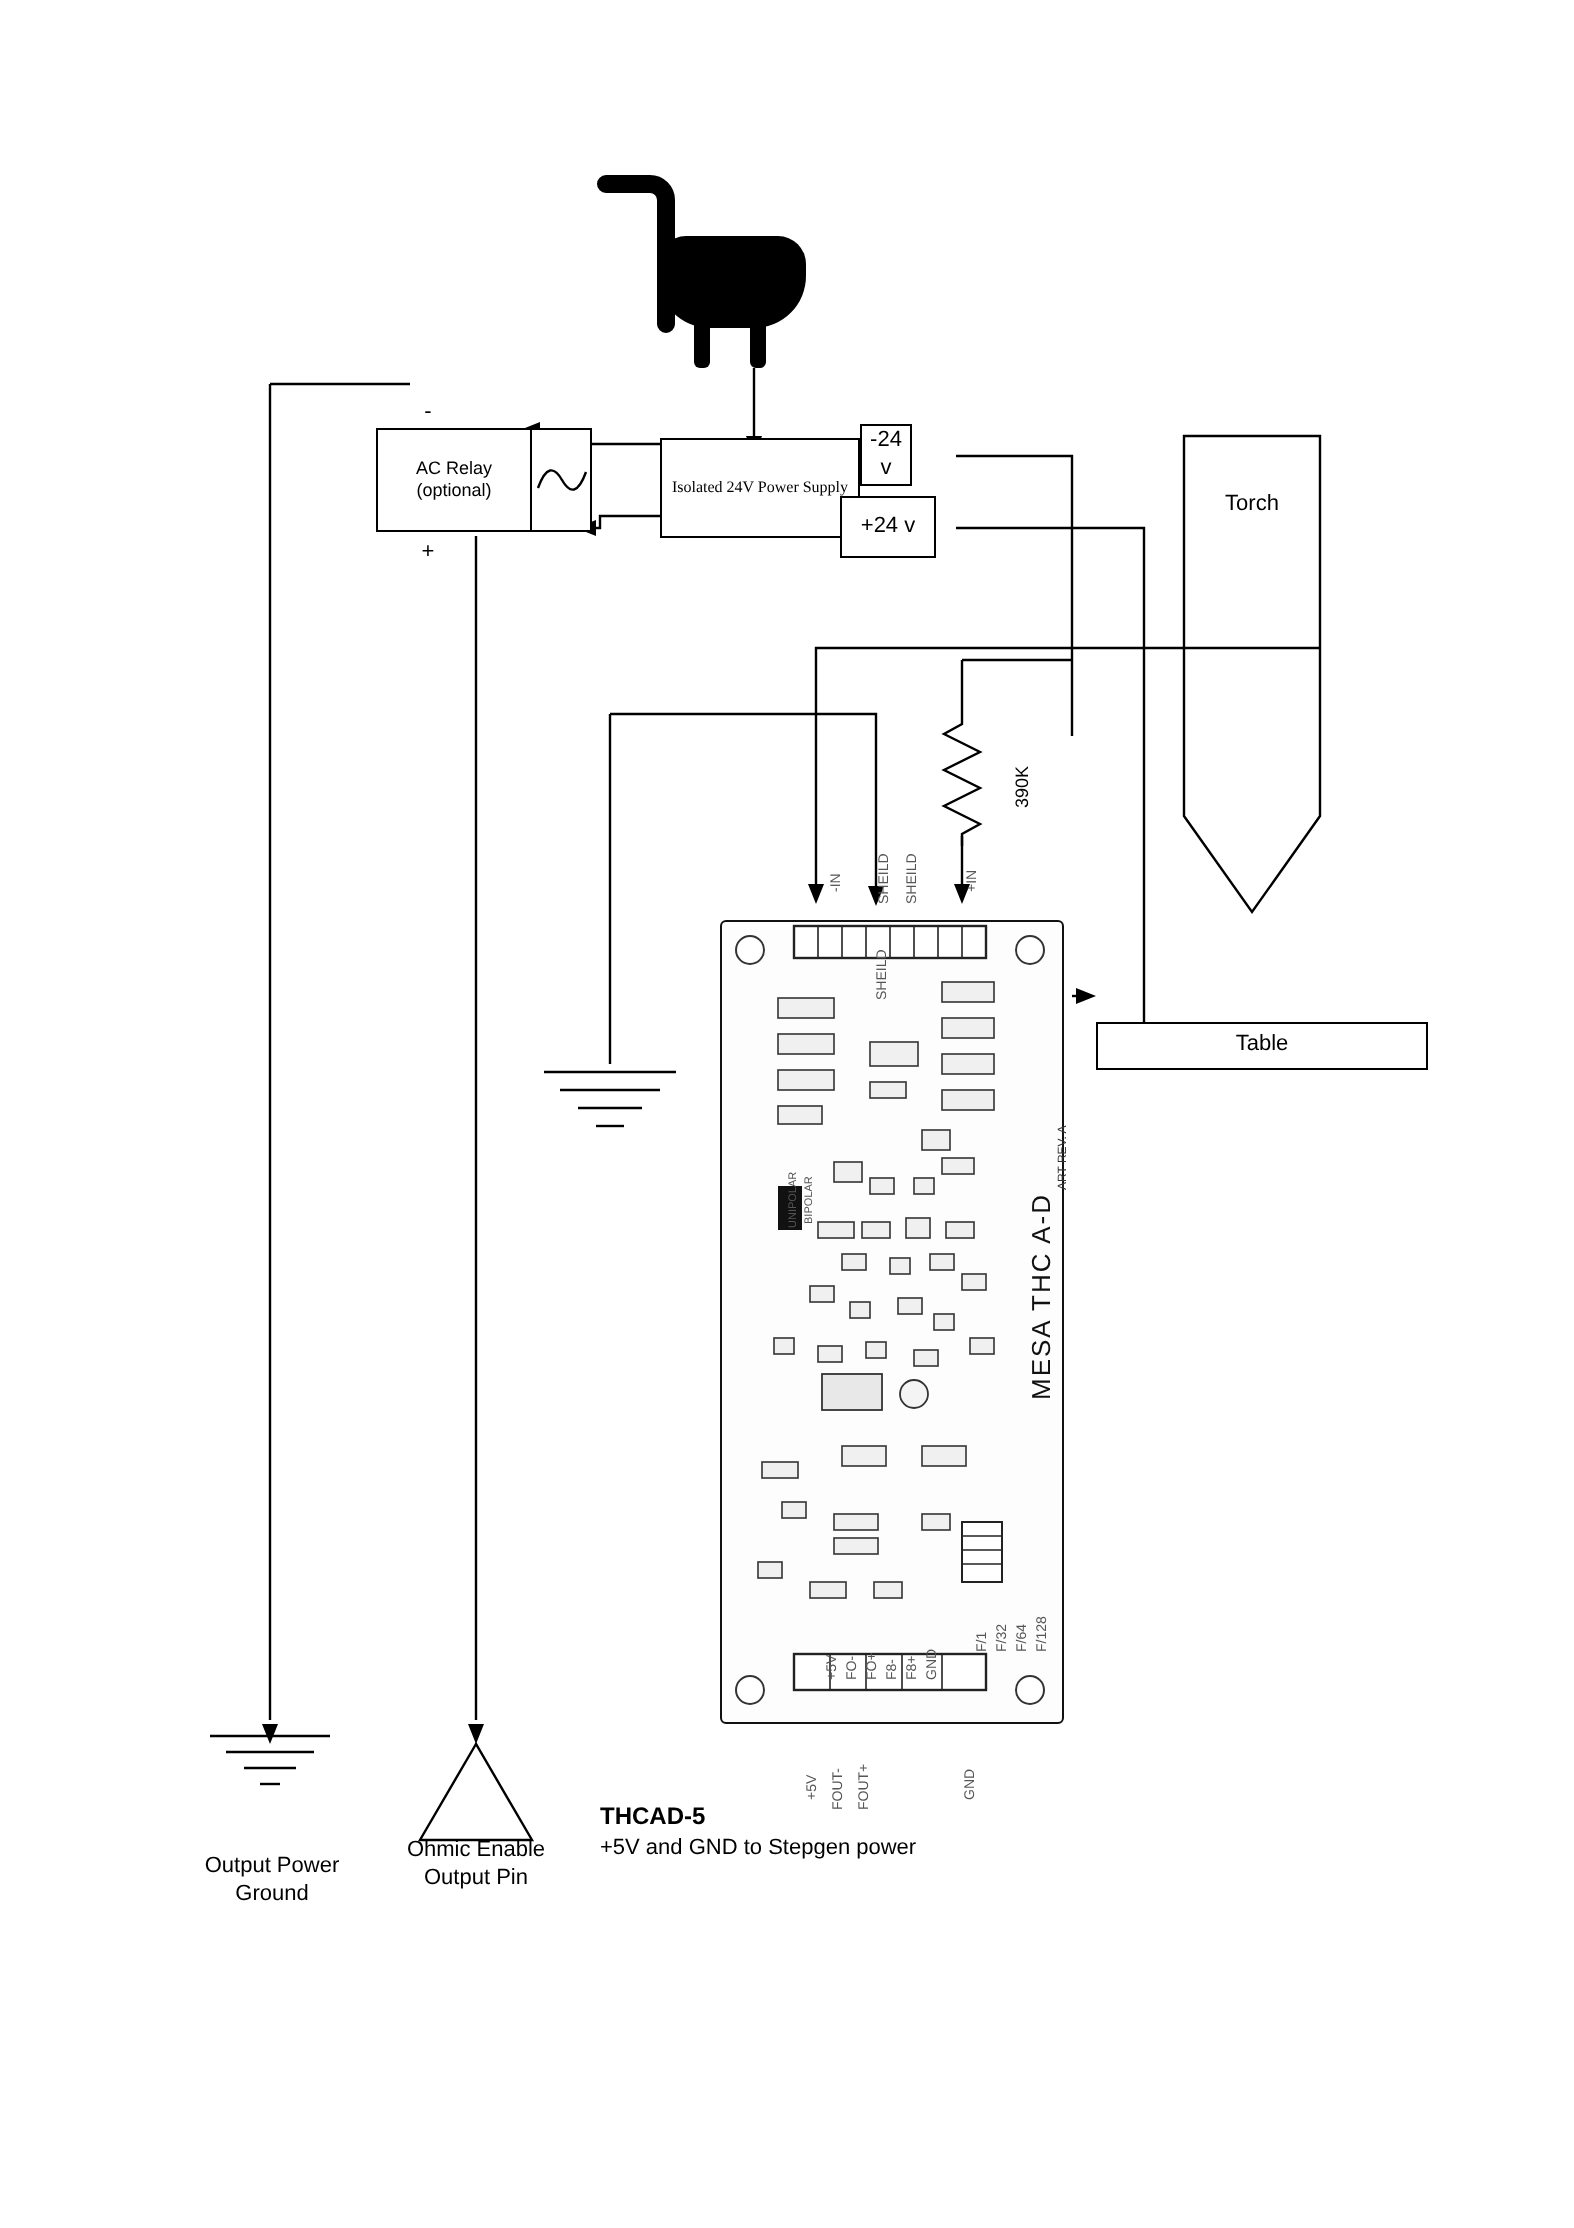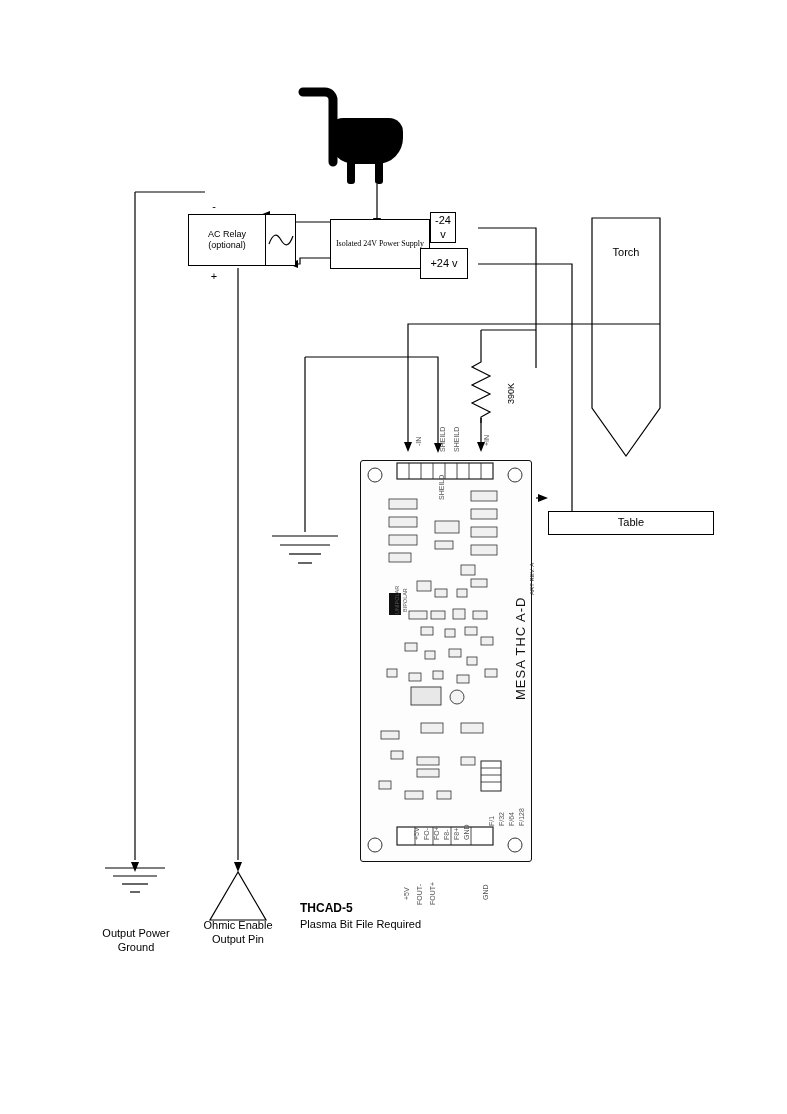--- a/index.html
+++ b/index.html
@@ -289,16 +289,16 @@
   <div class="lbl-vert" style="left:508px; top:826px;">F/64</div>
   <div class="lbl-vert" style="left:518px; top:826px;">F/128</div>
 
   <div class="lbl-vert" style="left:403px; top:900px;">+5V</div>
   <div class="lbl-vert" style="left:416px; top:905px;">FOUT-</div>
   <div class="lbl-vert" style="left:429px; top:905px;">FOUT+</div>
   <div class="lbl-vert" style="left:482px; top:900px;">GND</div>
 
   <div class="caption" style="left:300px; top:900px; width:290px;">
     <div class="title">THCAD-5</div>
-    <div>Plasma Bit File Required</div>
+    <div>+5V and GND to Stepgen power</div>
   </div>
 
 </div>
 
 </body></html>

